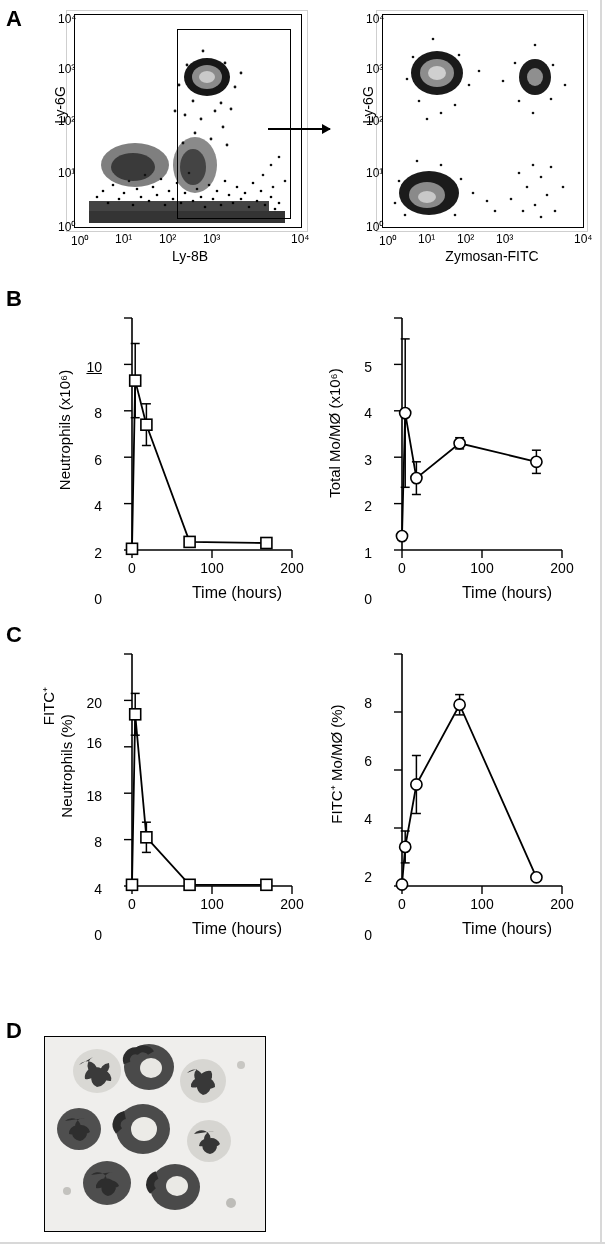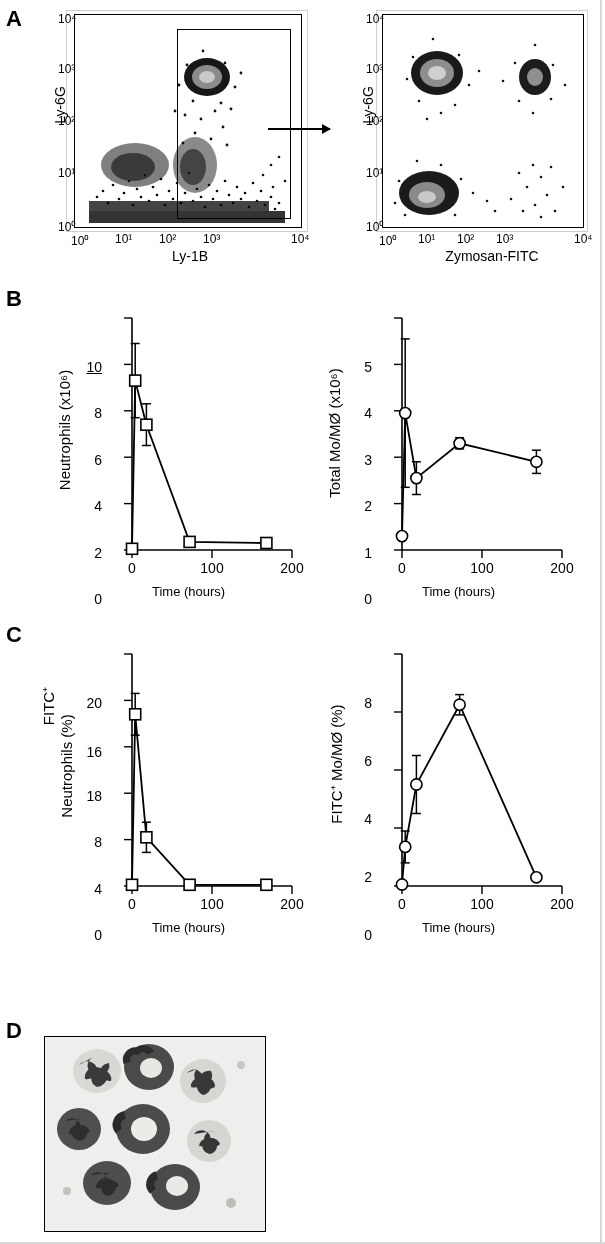--- a/index.html
+++ b/index.html
@@ -72,22 +72,22 @@
   .chart .ylab{
     position:absolute;
     font-size:15px;
     transform-origin:0 0;
     transform:rotate(-90deg);
     white-space:nowrap;
     text-align:center;
   }
   .chart .xlab{
     position:absolute;
-    font-size:13px;
-    text-align:left;
+    font-size:16px;
+    text-align:right;
     white-space:nowrap;
   }
   .chart .ytick{
     position:absolute;
     font-size:14px;
     text-align:right;
     white-space:nowrap;
   }
   .chart .xtick{
     position:absolute;
@@ -221,21 +221,21 @@
     <div class="ticklab" style="left:159px;top:232px;">10²</div>
     <div class="ticklab" style="left:203px;top:232px;">10³</div>
     <div class="ticklab" style="left:291px;top:232px;">10⁴</div>
 
     <div class="ticklab" style="left:58px;top:218px;">10⁰</div>
     <div class="ticklab" style="left:58px;top:166px;">10¹</div>
     <div class="ticklab" style="left:58px;top:114px;">10²</div>
     <div class="ticklab" style="left:58px;top:62px;">10³</div>
     <div class="ticklab" style="left:58px;top:12px;">10⁴</div>
 
-    <div class="axis-label" style="left:125px;top:248px;width:130px;">Ly-1B</div>
+    <div class="axis-label" style="left:125px;top:248px;width:130px;">Ly-8B</div>
     <div class="axis-label vert" style="left:52px;top:160px;width:110px;">Ly-6G</div>
 
     <div class="arrow" style="left:268px;top:128px;width:62px;"></div>
 
     <div class="flowframe" style="left:376px;top:10px;width:212px;height:222px;"></div>
     <div class="flowbox" style="left:382px;top:14px;width:202px;height:214px;">
       <svg width="200" height="212" viewBox="0 0 200 212" style="display:block;">
         <g fill="#111">
 
           <ellipse cx="54" cy="58" rx="26" ry="22" fill="#1a1a1a"></ellipse>
@@ -452,21 +452,21 @@
         <rect x="69.7" y="72.8" width="11" height="11"></rect>
         <rect x="80.9" y="195.8" width="11" height="11"></rect>
         <rect x="124.1" y="243.3" width="11" height="11"></rect>
         <rect x="200.9" y="243.3" width="11" height="11"></rect>
       </g>
     </svg>
     <div class="ytick" style="left:0px;top:291px;width:42px;">0</div>
     <div class="ytick" style="left:0px;top:244.6px;width:42px;">4</div>
     <div class="ytick" style="left:0px;top:198.2px;width:42px;">8</div>
     <div class="ytick" style="left:0px;top:151.8px;width:42px;">18</div>
-    <div class="ytick" style="left:0px;top:108px;width:42px;">16</div>
+    <div class="ytick" style="left:0px;top:99px;width:42px;">16</div>
     <div class="ytick" style="left:0px;top:59px;width:42px;">20</div>
     <div class="xtick" style="left:56px;top:260px;width:32px;">0</div>
     <div class="xtick" style="left:136px;top:260px;width:32px;">100</div>
     <div class="xtick" style="left:216px;top:260px;width:32px;">200</div>
     <div class="xlab" style="left:92px;top:284px;width:130px;">Time (hours)</div>
     <div class="ylab" style="left:-22px;top:130px;width:120px;">FITC⁺</div>
     <div class="ylab" style="left:-2px;top:230px;width:200px;">Neutrophils (%)</div>
   </div>
 
   <div class="chart" style="left:330px;top:636px;width:240px;height:300px;">

